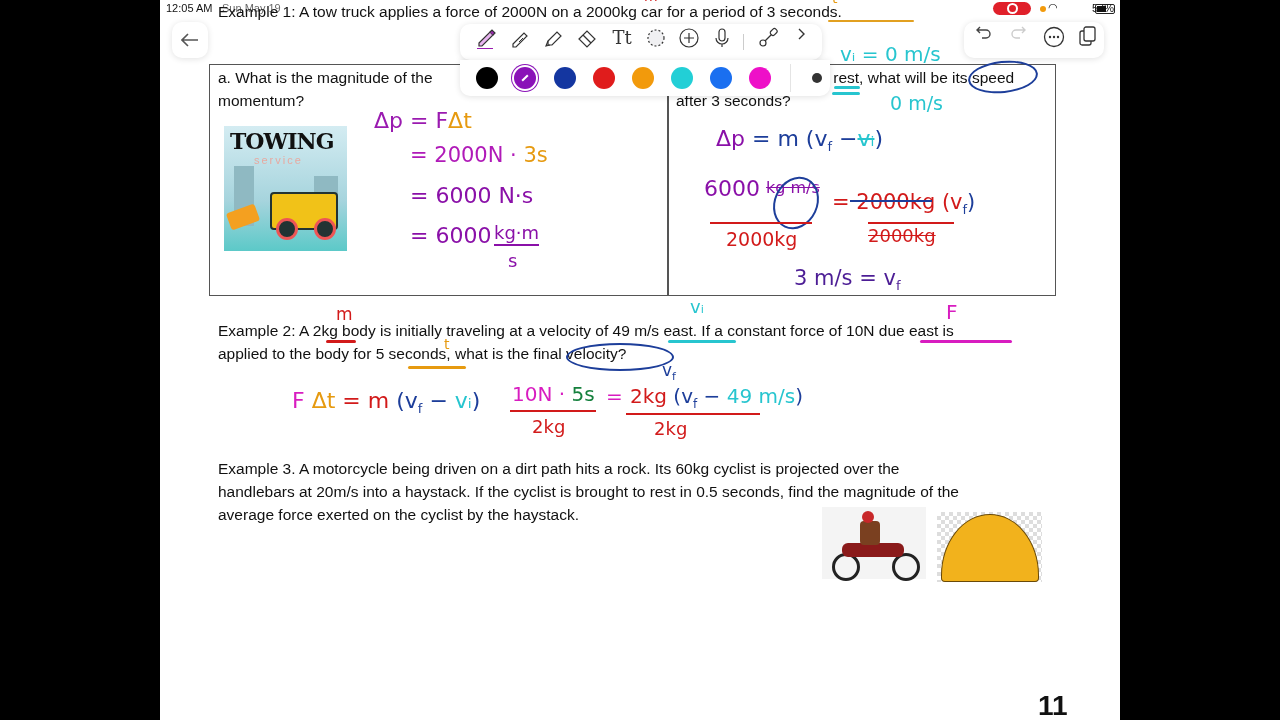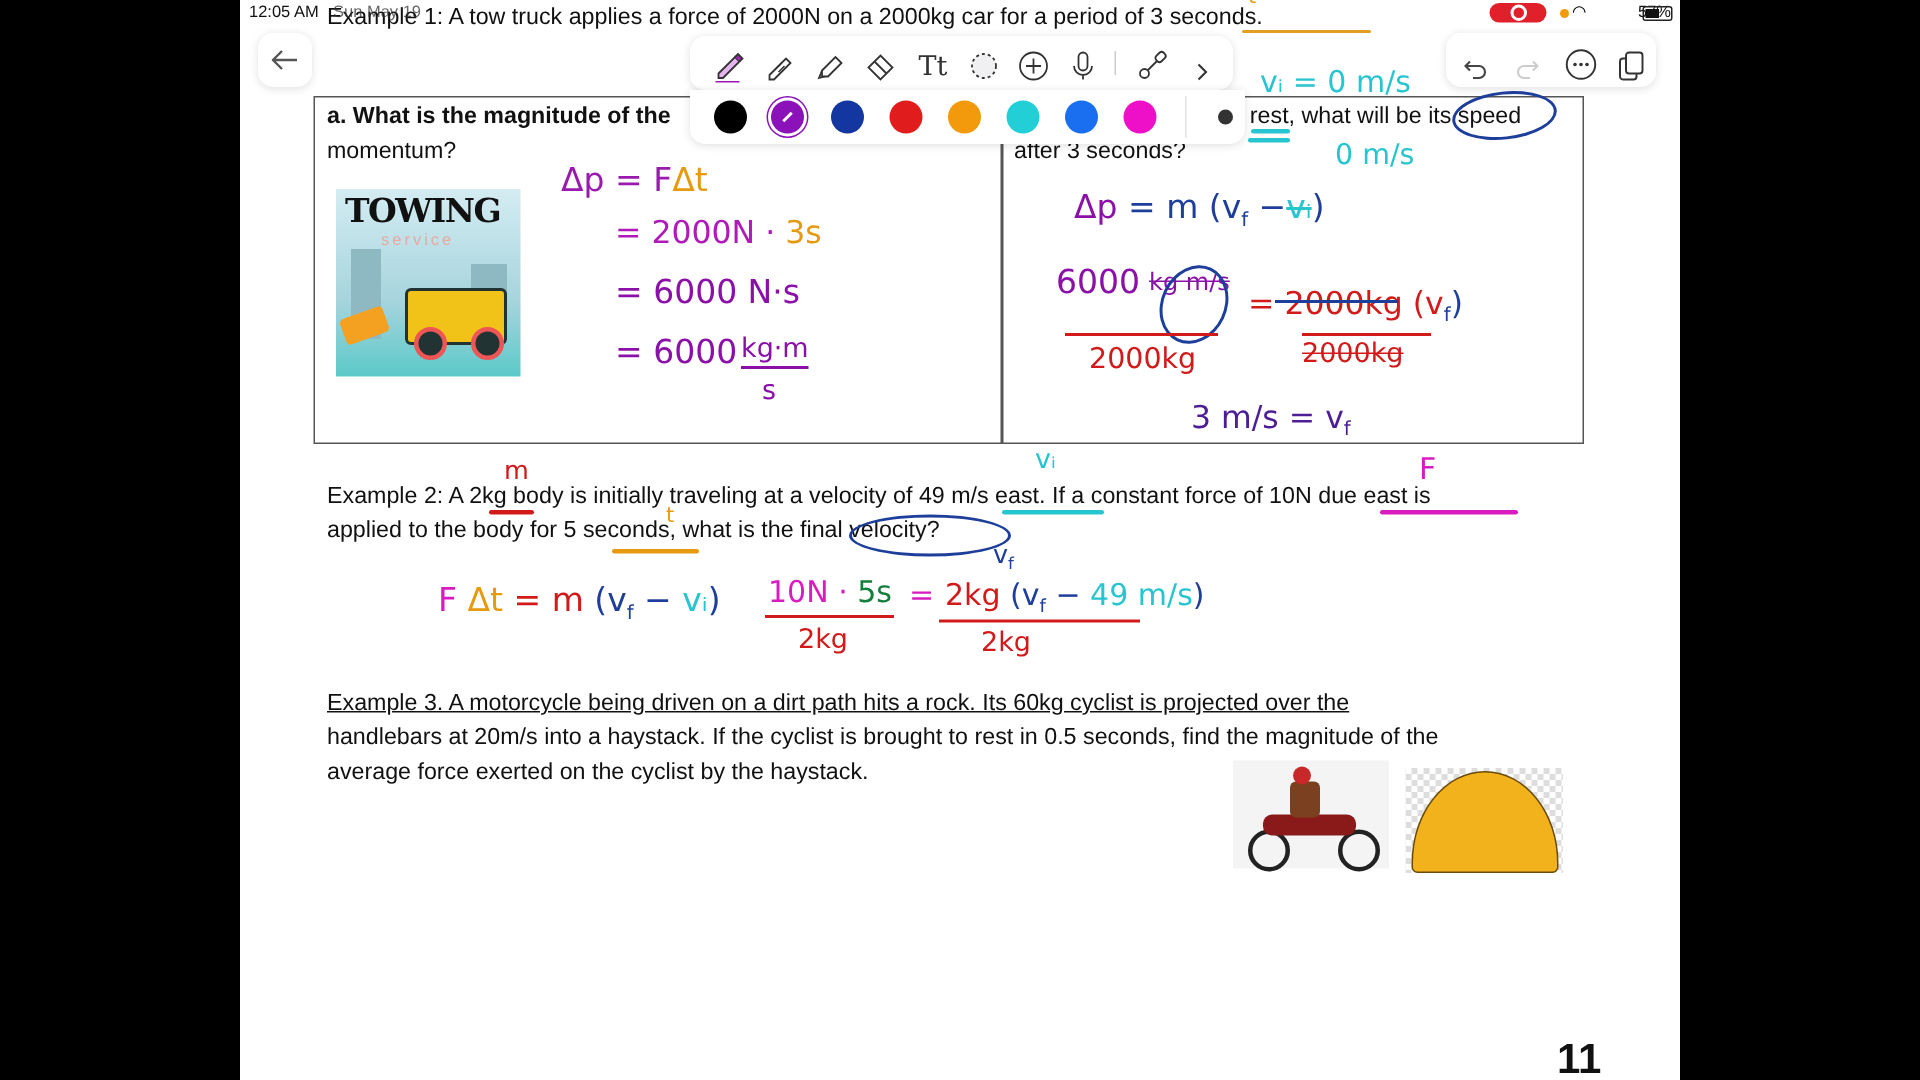--- a/index.html
+++ b/index.html
@@ -3,21 +3,21 @@
 <meta charset="utf-8">
 <style>
   html, body { margin:0; padding:0; }
   body { width:1280px; height:720px; background:#000; position:relative; overflow:hidden; font-family:"Liberation Sans", sans-serif; }
   .screen { position:absolute; left:160px; top:0; width:960px; height:720px; background:#fff; overflow:hidden; }
   .abs { position:absolute; }
   .doc { font-family:"Liberation Sans", sans-serif; font-size:15.5px; color:#111; }
   .status { font-size:11px; color:#111; }
   .hw { font-family:"DejaVu Sans", sans-serif; white-space:nowrap; }
   .floatbar { background:#fff; border-radius:10px; box-shadow:0 1px 6px rgba(0,0,0,0.12); }
-  .tool { position:absolute; width:28px; height:28px; display:flex; align-items:flex-end; justify-content:center; }
+  .tool { position:absolute; width:28px; height:28px; display:flex; align-items:flex-start; justify-content:center; }
   .swatch { position:absolute; width:22px; height:22px; border-radius:50%; }
   .box { position:absolute; border:1px solid #555; }
 </style>
 </head>
 <body>
 
 <div class="screen">
 
   <div class="abs doc" style="left:58px;top:3px;">Example 1:  A tow truck applies a force of 2000N on a 2000kg car for a period of 3 seconds.</div>
   <div class="abs" style="left:668px;top:20px;width:86px;height:2px;background:#e2a020;border-radius:1px;"></div>
@@ -63,21 +63,21 @@
       <svg width="18" height="20" viewBox="0 0 18 20">
           <rect x="1" y="5" width="11" height="14" rx="2" stroke="#333" stroke-width="1.3" fill="#fff"></rect>
           <rect x="5" y="1" width="11" height="14" rx="2" stroke="#333" stroke-width="1.3" fill="#fff"></rect>
         </svg>
     </div>
   </div>
 
   <div class="box" style="left:49px;top:64px;width:458px;height:230px;"></div>
   <div class="box" style="left:507px;top:64px;width:387px;height:230px;"></div>
 
-  <div class="abs doc" style="left:58px;top:69px;font-weight:bold;">a. What is the magnitude of the</div>
+  <div class="abs doc" style="left:58px;top:69px;">a. What is the magnitude of the</div>
   <div class="abs doc" style="left:58px;top:92px;">momentum?</div>
   <div class="abs doc" style="left:656px;top:69px;">at rest, what will be its speed</div>
   <div class="abs doc" style="left:516px;top:92px;">after 3 seconds?</div>
 
   <div class="abs" style="left:64px;top:126px;width:123px;height:125px;background:linear-gradient(#d4ecf2,#a6d4dd 60%,#5cc9c8);overflow:hidden;">
     <div style="position:absolute;left:10px;top:40px;width:20px;height:60px;background:#8fb9c2;"></div>
     <div style="position:absolute;left:90px;top:50px;width:24px;height:50px;background:#8fb9c2;"></div>
     <div style="position:absolute;left:6px;top:2px;font-family:'DejaVu Serif',serif;font-weight:bold;font-size:22px;color:#111;letter-spacing:-1px;">TOWING</div>
     <div style="position:absolute;left:30px;top:28px;font-size:11px;color:#e7a9a0;letter-spacing:2px;">service</div>
     <div style="position:absolute;left:46px;top:66px;width:64px;height:34px;background:#f1c218;border-radius:4px;border:2px solid #233;"></div>
@@ -128,21 +128,21 @@
 
   <div class="abs hw" style="left:132px;top:388px;font-size:22px;"><span style="color:#d81cc0">F</span> <span style="color:#e69a10">Δt</span><span style="color:#d21a1a"> = m</span><span style="color:#1d3e9a"> (v</span><sub style="color:#1d3e9a;font-size:13px">f</sub><span style="color:#1d3e9a"> − </span><span style="color:#27c5cf">vᵢ</span><span style="color:#1d3e9a">)</span></div>
   <div class="abs hw" style="left:352px;top:382px;font-size:20px;"><span style="color:#d81cc0">10N ·</span><span style="color:#15803d"> 5s</span></div>
   <div class="abs" style="left:350px;top:410px;width:86px;height:2px;background:#d21a1a;"></div>
   <div class="abs hw" style="left:372px;top:416px;font-size:18px;color:#d21a1a;">2kg</div>
   <div class="abs hw" style="left:446px;top:384px;font-size:20px;color:#d81cc0;">=</div>
   <div class="abs hw" style="left:470px;top:384px;font-size:20px;"><span style="color:#d21a1a">2kg</span><span style="color:#1d3e9a"> (v</span><sub style="color:#1d3e9a;font-size:12px">f</sub><span style="color:#1d3e9a"> − </span><span style="color:#27c5cf">49 m/s</span><span style="color:#1d3e9a">)</span></div>
   <div class="abs" style="left:466px;top:413px;width:134px;height:2px;background:#d21a1a;"></div>
   <div class="abs hw" style="left:494px;top:418px;font-size:18px;color:#d21a1a;">2kg</div>
 
-  <div class="abs doc" style="left:58px;top:460px;text-decoration:underline;">Example 3.  A motorcycle being driven on a dirt path hits a rock.  Its 60kg cyclist is projected over the</div>
+  <div class="abs doc" style="left:58px;top:460px;">Example 3.  A motorcycle being driven on a dirt path hits a rock.  Its 60kg cyclist is projected over the</div>
   <div class="abs doc" style="left:58px;top:483px;">handlebars at 20m/s into a haystack.  If the cyclist is brought to rest in 0.5 seconds, find the magnitude of the</div>
   <div class="abs doc" style="left:58px;top:506px;">average force exerted on the cyclist by the haystack.</div>
 
   <div class="abs" style="left:662px;top:507px;width:104px;height:72px;background:#f4f4f4;">
     <div style="position:absolute;left:10px;top:46px;width:22px;height:22px;border-radius:50%;border:3px solid #222;"></div>
     <div style="position:absolute;left:70px;top:46px;width:22px;height:22px;border-radius:50%;border:3px solid #222;"></div>
     <div style="position:absolute;left:20px;top:36px;width:62px;height:14px;background:#8a1a1a;border-radius:6px;"></div>
     <div style="position:absolute;left:38px;top:14px;width:20px;height:24px;background:#7a4020;border-radius:4px;"></div>
     <div style="position:absolute;left:40px;top:4px;width:12px;height:12px;background:#c8282a;border-radius:50%;"></div>
   </div>

